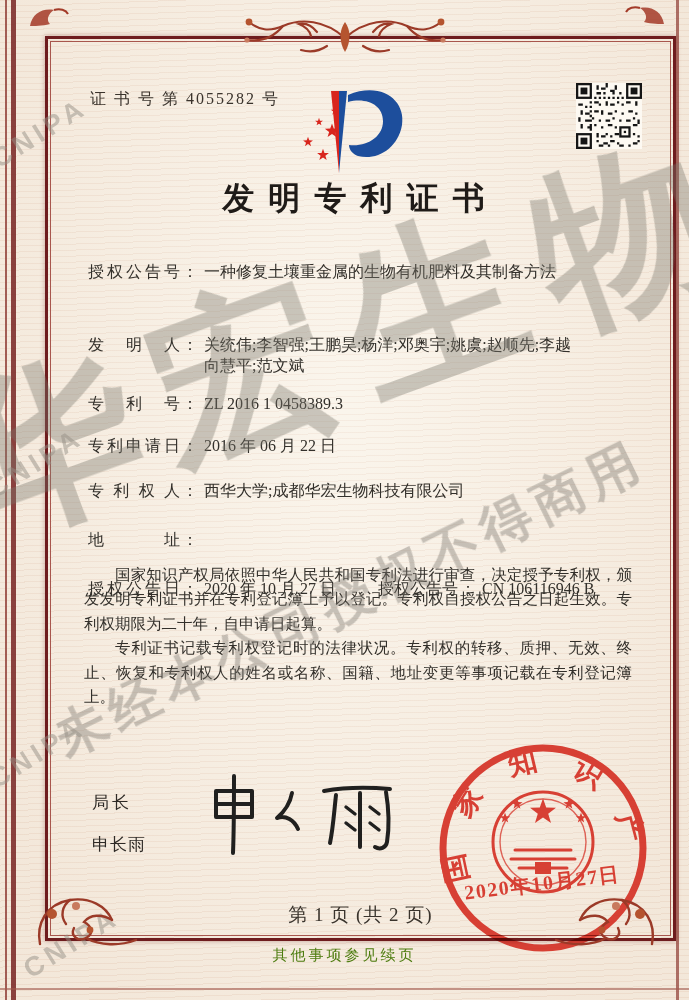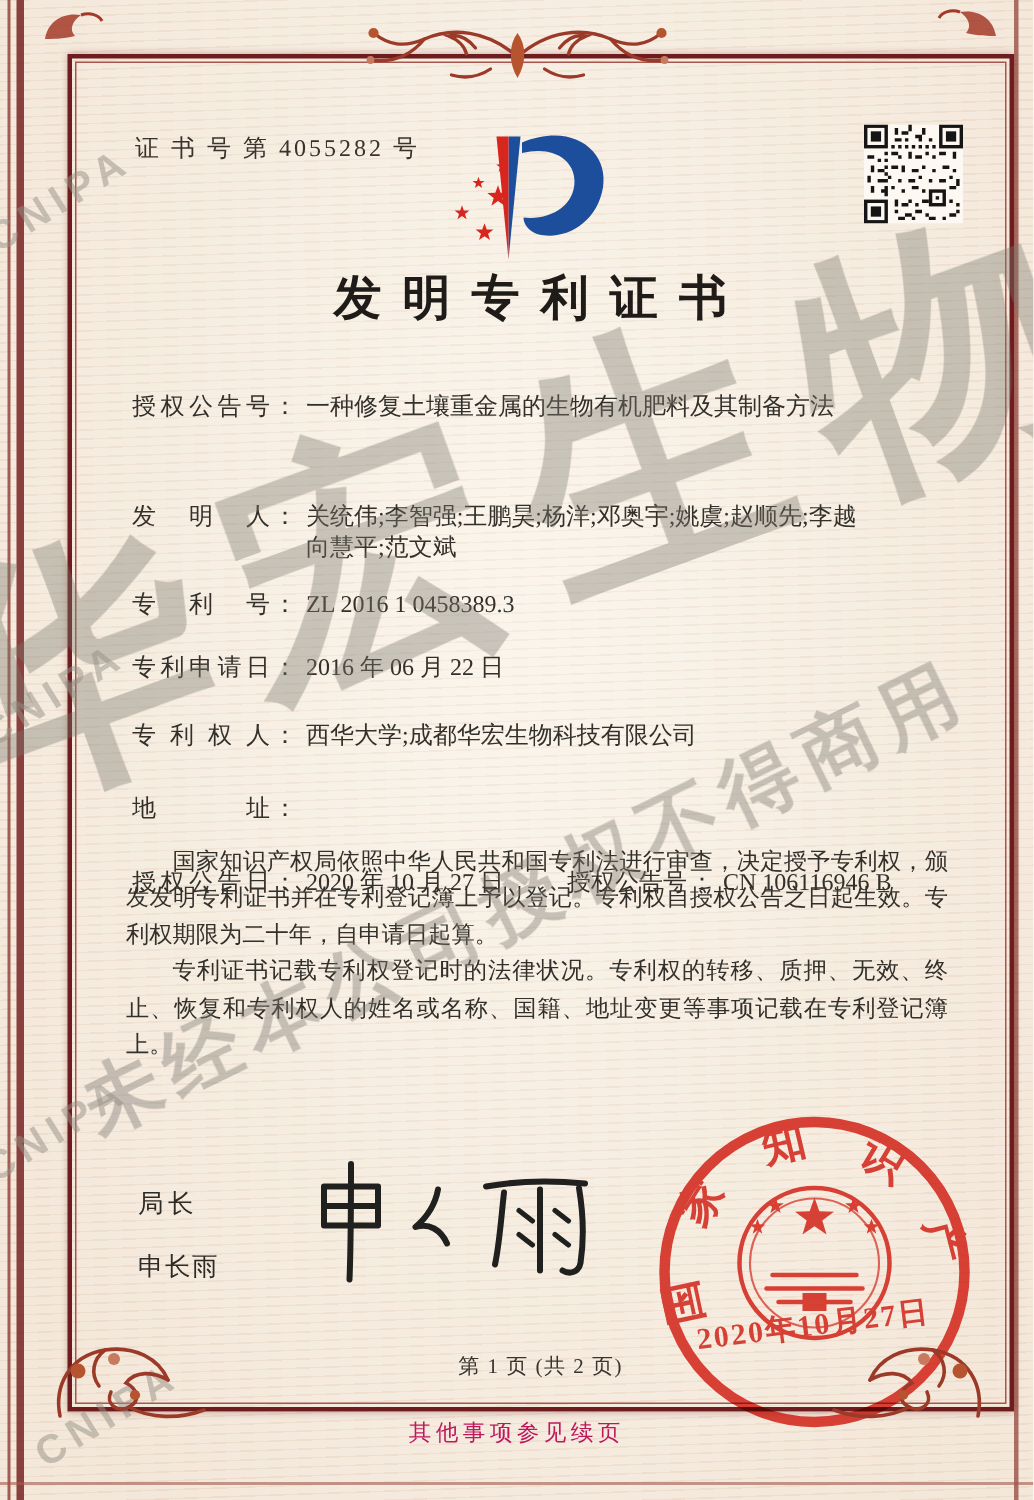--- a/index.html
+++ b/index.html
@@ -66,24 +66,24 @@
   .paras p{margin:0;text-indent:2em;}
 
   .director{position:absolute;left:44px;top:752px;font-size:17px;letter-spacing:3px;color:#2e2a26;}
   .director .nm{margin-top:19px;letter-spacing:1px;}
   .sig{position:absolute;left:152px;top:732px;width:230px;height:92px;}
 
   .seal{position:absolute;left:385px;top:699px;width:220px;height:220px;opacity:.88;
         mix-blend-mode:multiply;}
 
   .pageno{position:absolute;left:0;top:863px;width:100%;text-align:center;
-          font-size:14px;letter-spacing:1px;color:#3a342d;}
+          font-size:19px;letter-spacing:1px;color:#3a342d;}
 
   .footnote{position:absolute;left:0;top:946px;width:689px;text-align:center;
-            font-size:15px;letter-spacing:3px;color:#be185d;z-index:2;}
+            font-size:15px;letter-spacing:3px;color:#4d7c0f;z-index:2;}
 
   .orn{position:absolute;z-index:4;}
   .orn-top{left:50%;top:12px;transform:translateX(-50%);}
   .orn-bl{left:32px;top:890px;}
   .orn-br{left:548px;top:890px;transform:scaleX(-1);}
   .orn-tl{left:26px;top:4px;}
   .orn-tr{left:624px;top:2px;transform:scaleX(-1);}
 </style>
 </head>
 <body>

